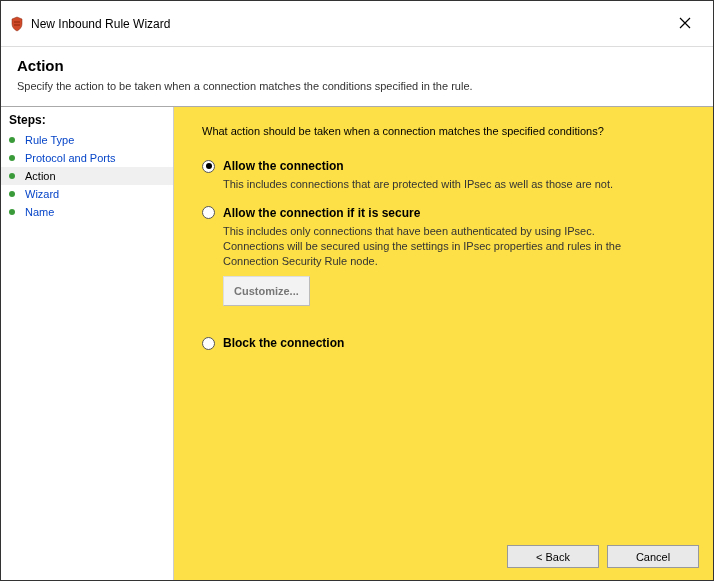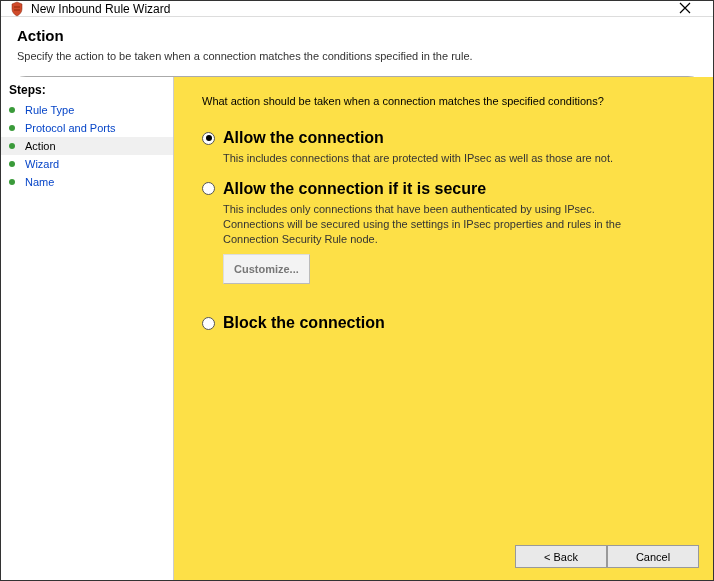--- a/index.html
+++ b/index.html
@@ -1,32 +1,32 @@
 <!DOCTYPE html>
 <html><head>
 <meta charset="utf-8">
 <style>
   * { box-sizing: border-box; }
   html, body { margin: 0; padding: 0; font-family: "Segoe UI", Tahoma, sans-serif; font-size: 12px; color: #000; }
   .window {
     width: 714px; height: 581px; border: 1px solid #333; background: #fff; display: flex; flex-direction: column;
   }
   .titlebar {
-    height: 16px; display: flex; align-items: center; padding: 0 8px; border-bottom: 1px solid #ddd;
+    height: 46px; display: flex; align-items: center; padding: 0 8px; border-bottom: 1px solid #ddd;
   }
   .titlebar .app-icon { width: 16px; height: 16px; margin-right: 6px; display:flex; align-items:center; justify-content:center;}
   .titlebar .title { flex: 1; font-size: 12px; }
   .titlebar .close { width: 40px; text-align: center; font-size: 14px; cursor: pointer; }
   .header {
     padding: 10px 16px 14px 16px;
   }
   .header h1 { font-size: 15px; font-weight: bold; margin: 0 0 6px 0; }
   .header .desc { font-size: 11px; color: #333; }
   .body {
-    flex: 1; display: flex; border-top: 1px solid #aaa; min-height: 0; border-radius: 25px;
+    flex: 1; display: flex; border-top: 1px solid #aaa; min-height: 0;
   }
   .sidebar {
     width: 172px; background: #fff; padding: 4px 0 0 0;
   }
   .sidebar-title { font-weight: bold; padding: 2px 8px 4px 8px; font-size: 12px; }
   .step-item {
     display: flex; align-items: center; padding: 3px 8px; font-size: 11px; cursor: pointer;
     color: #0645c8; gap: 10px;
   }
   .step-item.current {
@@ -49,28 +49,28 @@
   }
   .prompt { font-size: 11px; margin-bottom: 22px; }
   .option { margin-bottom: 14px; }
   .radio-row { display: flex; align-items: center; gap: 8px; }
   .radio {
     width: 13px; height: 13px; border: 1px solid #555; border-radius: 50%; display:flex; align-items:center; justify-content:center; background:#fff; cursor:pointer;
   }
   .radio.checked::after {
     content:""; width: 6px; height: 6px; background: #000; border-radius: 50%;
   }
-  .opt-title { font-weight: bold; font-size: 16px; }
+  .opt-title { font-weight: bold; font-size: 12px; }
   .opt-desc { font-size: 11px; color: #333; margin: 4px 0 0 21px; line-height: 1.35; max-width: 430px; }
   .customize-btn {
     margin: 8px 0 0 21px; padding: 8px 10px; font-size: 11px; color: #777; background: #f3f3f3;
     border: 1px solid #bbb; border-top-color:#ddd; border-left-color:#ddd; cursor: default; font-weight: bold;
   }
   .footer {
-    display: flex; justify-content: flex-end; padding: 10px 14px 12px 14px; align-items: center;
+    display: flex; justify-content: flex-end; gap: 8px; padding: 10px 14px 12px 14px; align-items: center;
   }
   .btn {
     width: 92px; height: 23px; font-size: 11px; background: #e9e9e9;
     border: 1px solid #999; cursor: pointer; display:flex; align-items:center; justify-content:center;
   }
   .btn.default {
     border: 2px solid #0a64c8; background: #e9e9e9;
   }
 </style>
 </head>

